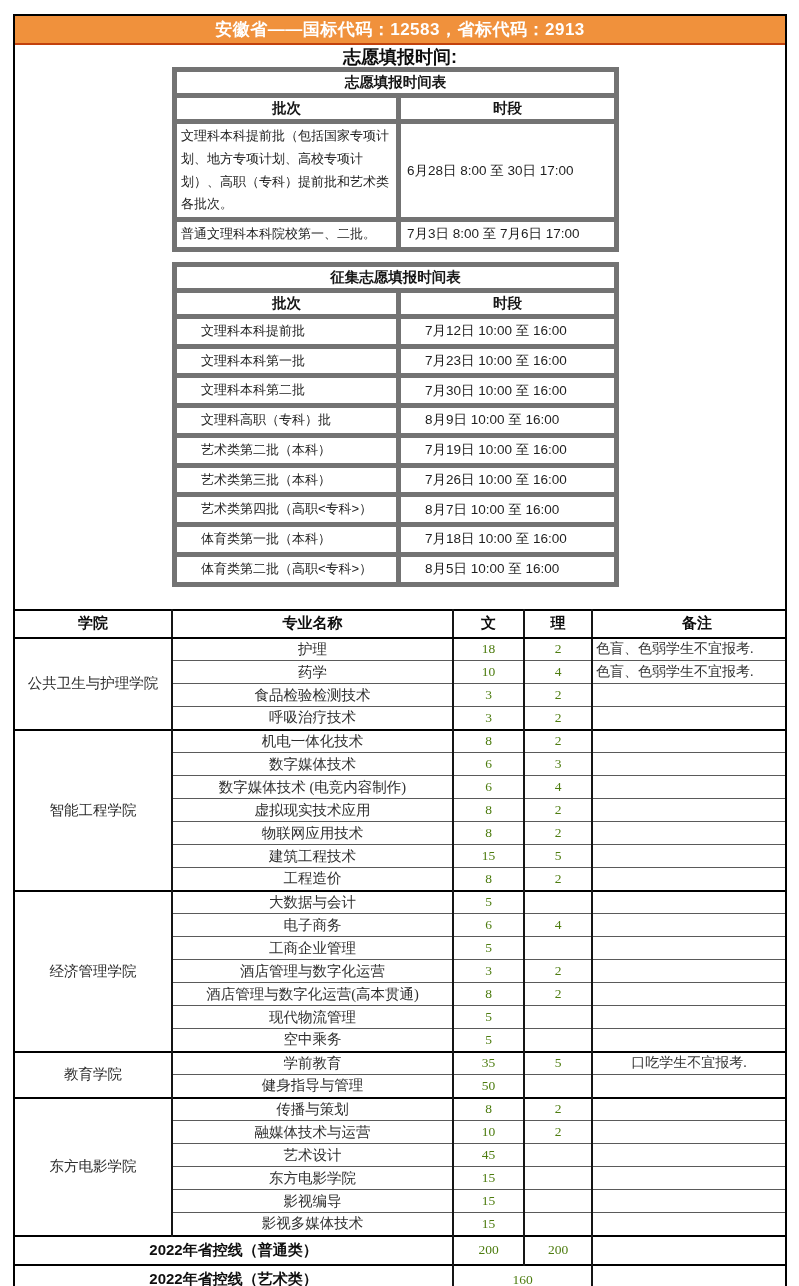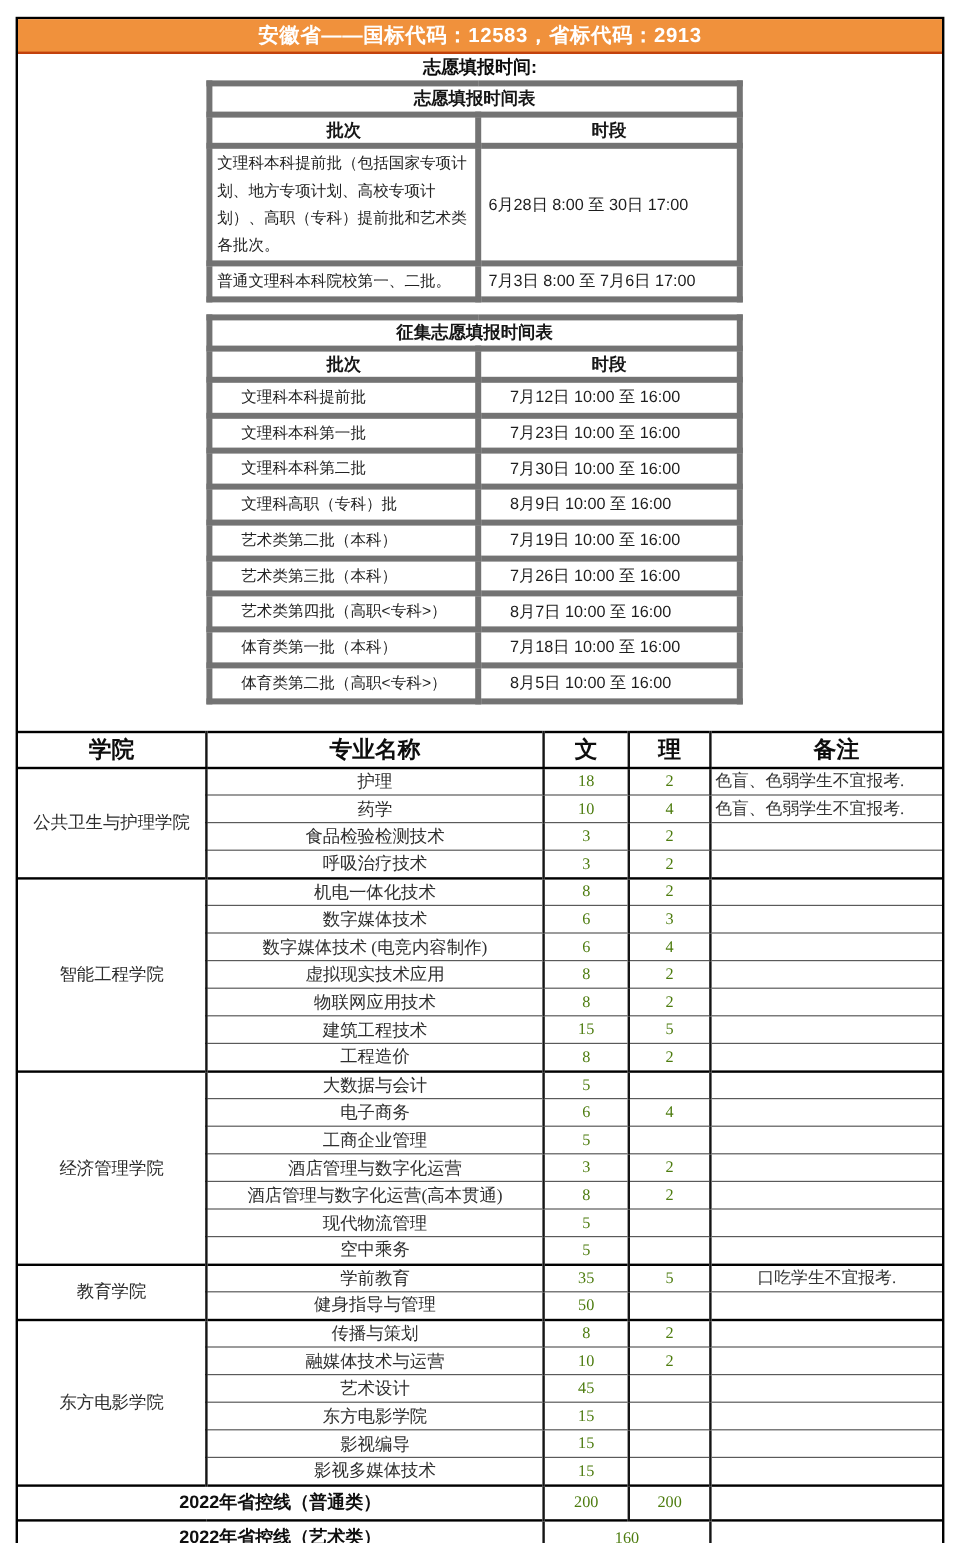--- a/index.html
+++ b/index.html
@@ -13,21 +13,21 @@
     box-sizing:border-box;border:2px solid #000;background:#fff;
   }
   
   .banner{
     height:27px;line-height:27px;background:#F0913C;border-bottom:2px solid #c2410c;
     color:#ffffff;font-weight:bold;font-size:17px;text-align:center;
     letter-spacing:.5px;white-space:nowrap;overflow:hidden;
   }
   
   .doc-title{
-    text-align:center;font-weight:bold;font-size:15px;color:#0d0d0d;
+    text-align:center;font-weight:bold;font-size:18px;color:#0d0d0d;
     margin:3px 0 1px 0;height:18px;line-height:18px;
   }
   
   table.sched{
     border-collapse:collapse;table-layout:fixed;
     margin-left:157px;width:447px;background:#fff;
     border:2px solid #1a1a1a;
   }
   table.sched th,table.sched td{
     border:5px solid #737373;box-sizing:border-box;vertical-align:middle;
@@ -48,21 +48,21 @@
     border-collapse:collapse;table-layout:fixed;width:100%;
     margin-top:22px;font-family:"Liberation Serif",serif;
     border-top:2.5px solid #000;
   }
   table.main th,table.main td{
     box-sizing:border-box;vertical-align:middle;text-align:center;
     border-right:2px solid #151515;overflow:hidden;
   }
   table.main th:last-child,table.main td:last-child{border-right:none;padding-left:17px;}
   table.main th{
-    font-size:19px;font-weight:bold;color:#0d0d0d;height:28px;
+    font-size:15px;font-weight:bold;color:#0d0d0d;height:28px;
     border-bottom:2.5px solid #000;font-family:"Liberation Sans",sans-serif;
   }
   table.main td{height:23px;font-size:14.5px;color:#2f2f2f;border-top:1px solid #5a5a5a;}
   table.main tr.sec td{border-top:2.5px solid #000;}
   table.main td.college{font-size:14.5px;color:#2c2c2c;}
   table.main td.num{font-size:13.5px;color:#4d7c0f;margin-left:32px;}
   table.main td.note{text-align:left;padding:0 2px 0 3px;font-size:14px;color:#333;}
   table.main td.note.center{text-align:center;padding:0;}
   table.main tr.foot td{
     border-top:2.5px solid #000;height:29px;

